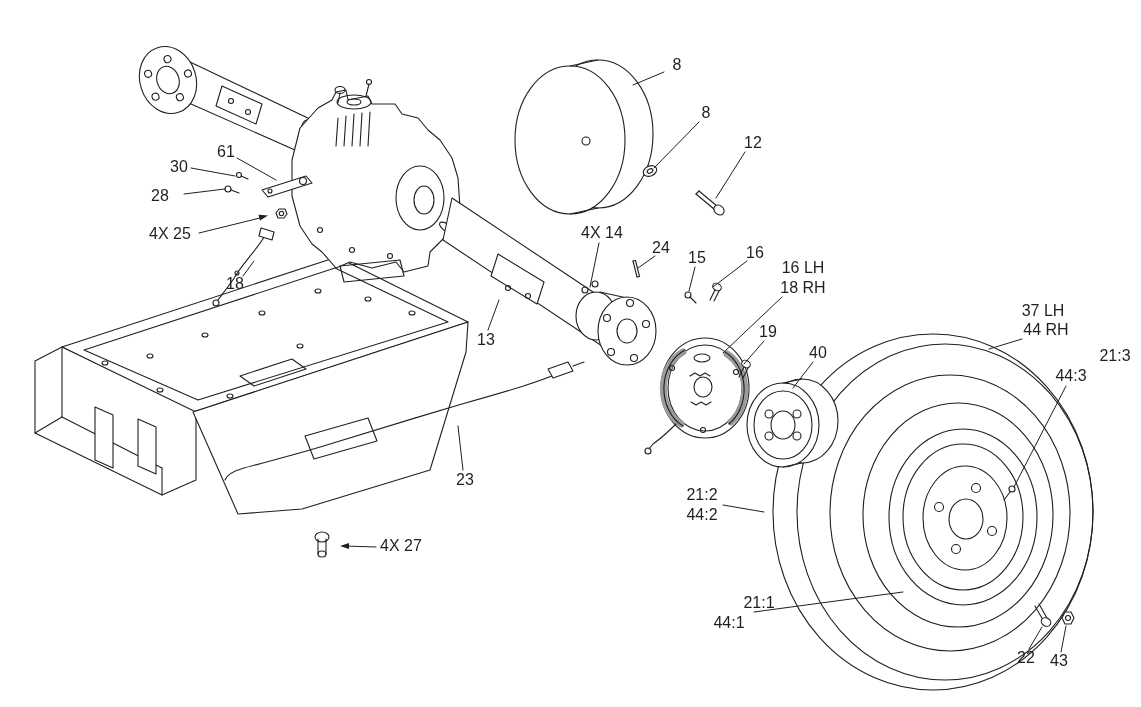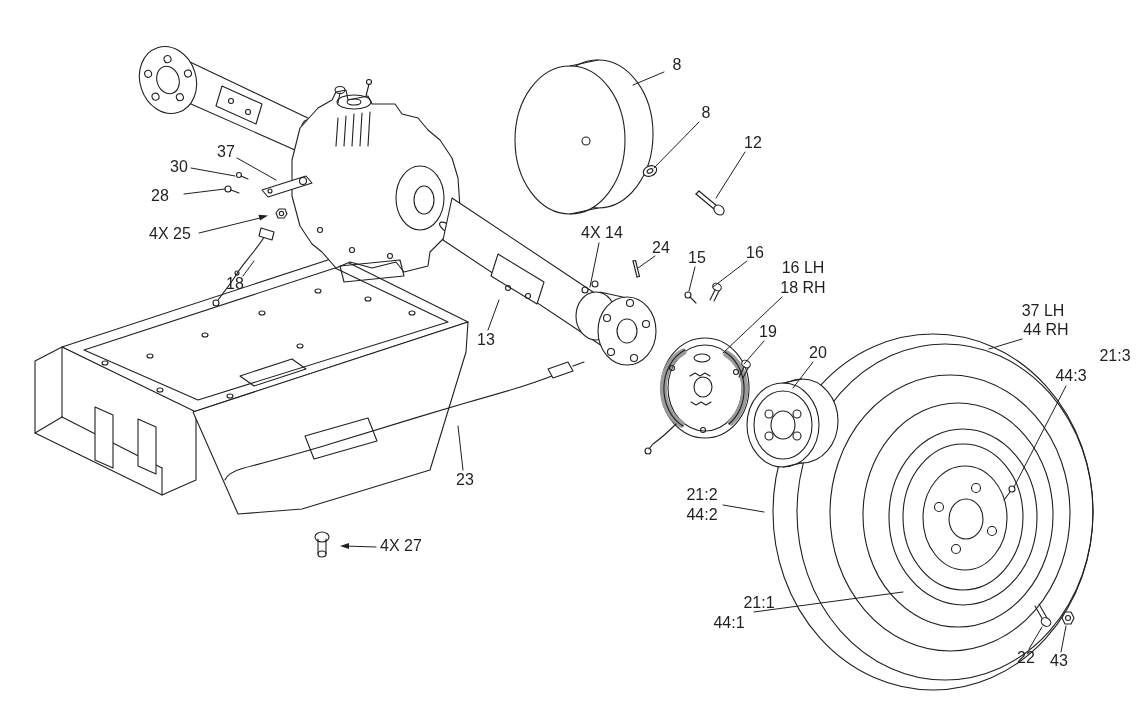--- a/index.html
+++ b/index.html
@@ -279,32 +279,32 @@
 <div class="callout" style="left:706px;  top:113px">8</div>
 <div class="callout" style="left:753px;  top:143px">12</div>
 <div class="callout" style="left:486px;  top:340px">13</div>
 <div class="callout" style="left:602px;  top:233px">4X 14</div>
 <div class="callout" style="left:661px;  top:248px">24</div>
 <div class="callout" style="left:697px;  top:258px">15</div>
 <div class="callout" style="left:755px;  top:253px">16</div>
 <div class="callout" style="left:803px;  top:268px">16 LH</div>
 <div class="callout" style="left:803px;  top:288px">18 RH</div>
 <div class="callout" style="left:768px;  top:332px">19</div>
-<div class="callout" style="left:818px;  top:353px">20</div>
+<div class="callout" style="left:818px;  top:353px">40</div>
 <div class="callout" style="left:1043px; top:311px">37 LH</div>
 <div class="callout" style="left:1046px; top:330px">44 RH</div>
 <div class="callout" style="left:1115px; top:356px">21:3</div>
 <div class="callout" style="left:1071px; top:376px">44:3</div>
 <div class="callout" style="left:702px;  top:495px">21:2</div>
 <div class="callout" style="left:702px;  top:515px">44:2</div>
 <div class="callout" style="left:759px;  top:603px">21:1</div>
 <div class="callout" style="left:729px;  top:623px">44:1</div>
 <div class="callout" style="left:1026px; top:658px">22</div>
 <div class="callout" style="left:1059px; top:661px">43</div>
 <div class="callout" style="left:465px;  top:480px">23</div>
 <div class="callout" style="left:170px;  top:234px">4X 25</div>
 <div class="callout" style="left:235px;  top:284px">18</div>
 <div class="callout" style="left:401px;  top:546px">4X 27</div>
 <div class="callout" style="left:160px;  top:196px">28</div>
 <div class="callout" style="left:179px;  top:167px">30</div>
-<div class="callout" style="left:226px;  top:152px">37</div>
+<div class="callout" style="left:226px;  top:152px">61</div>
 
 </div>
 
 </body></html>

